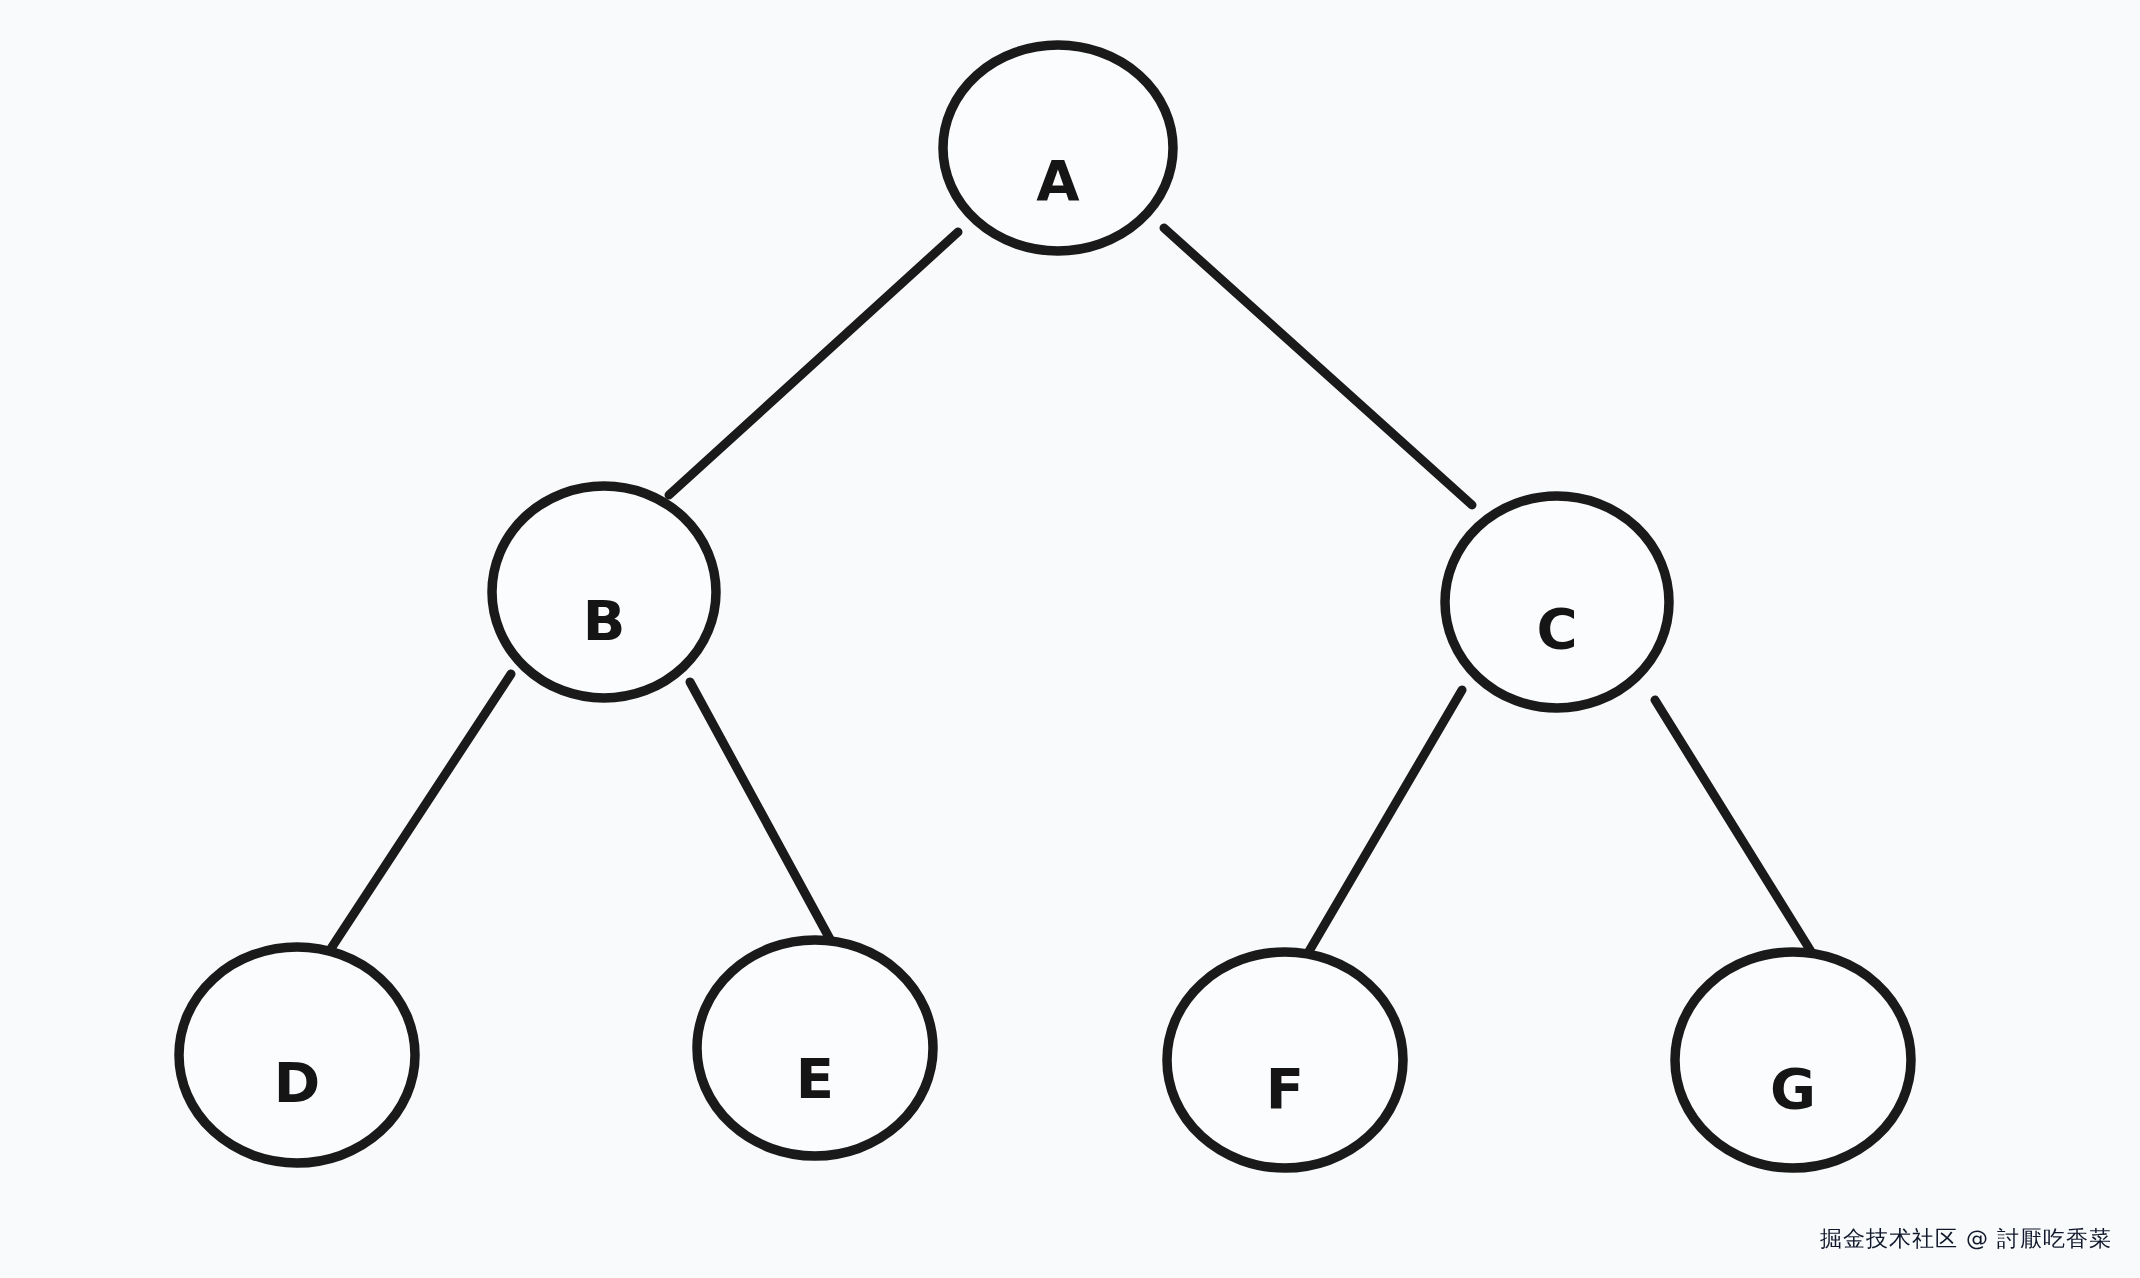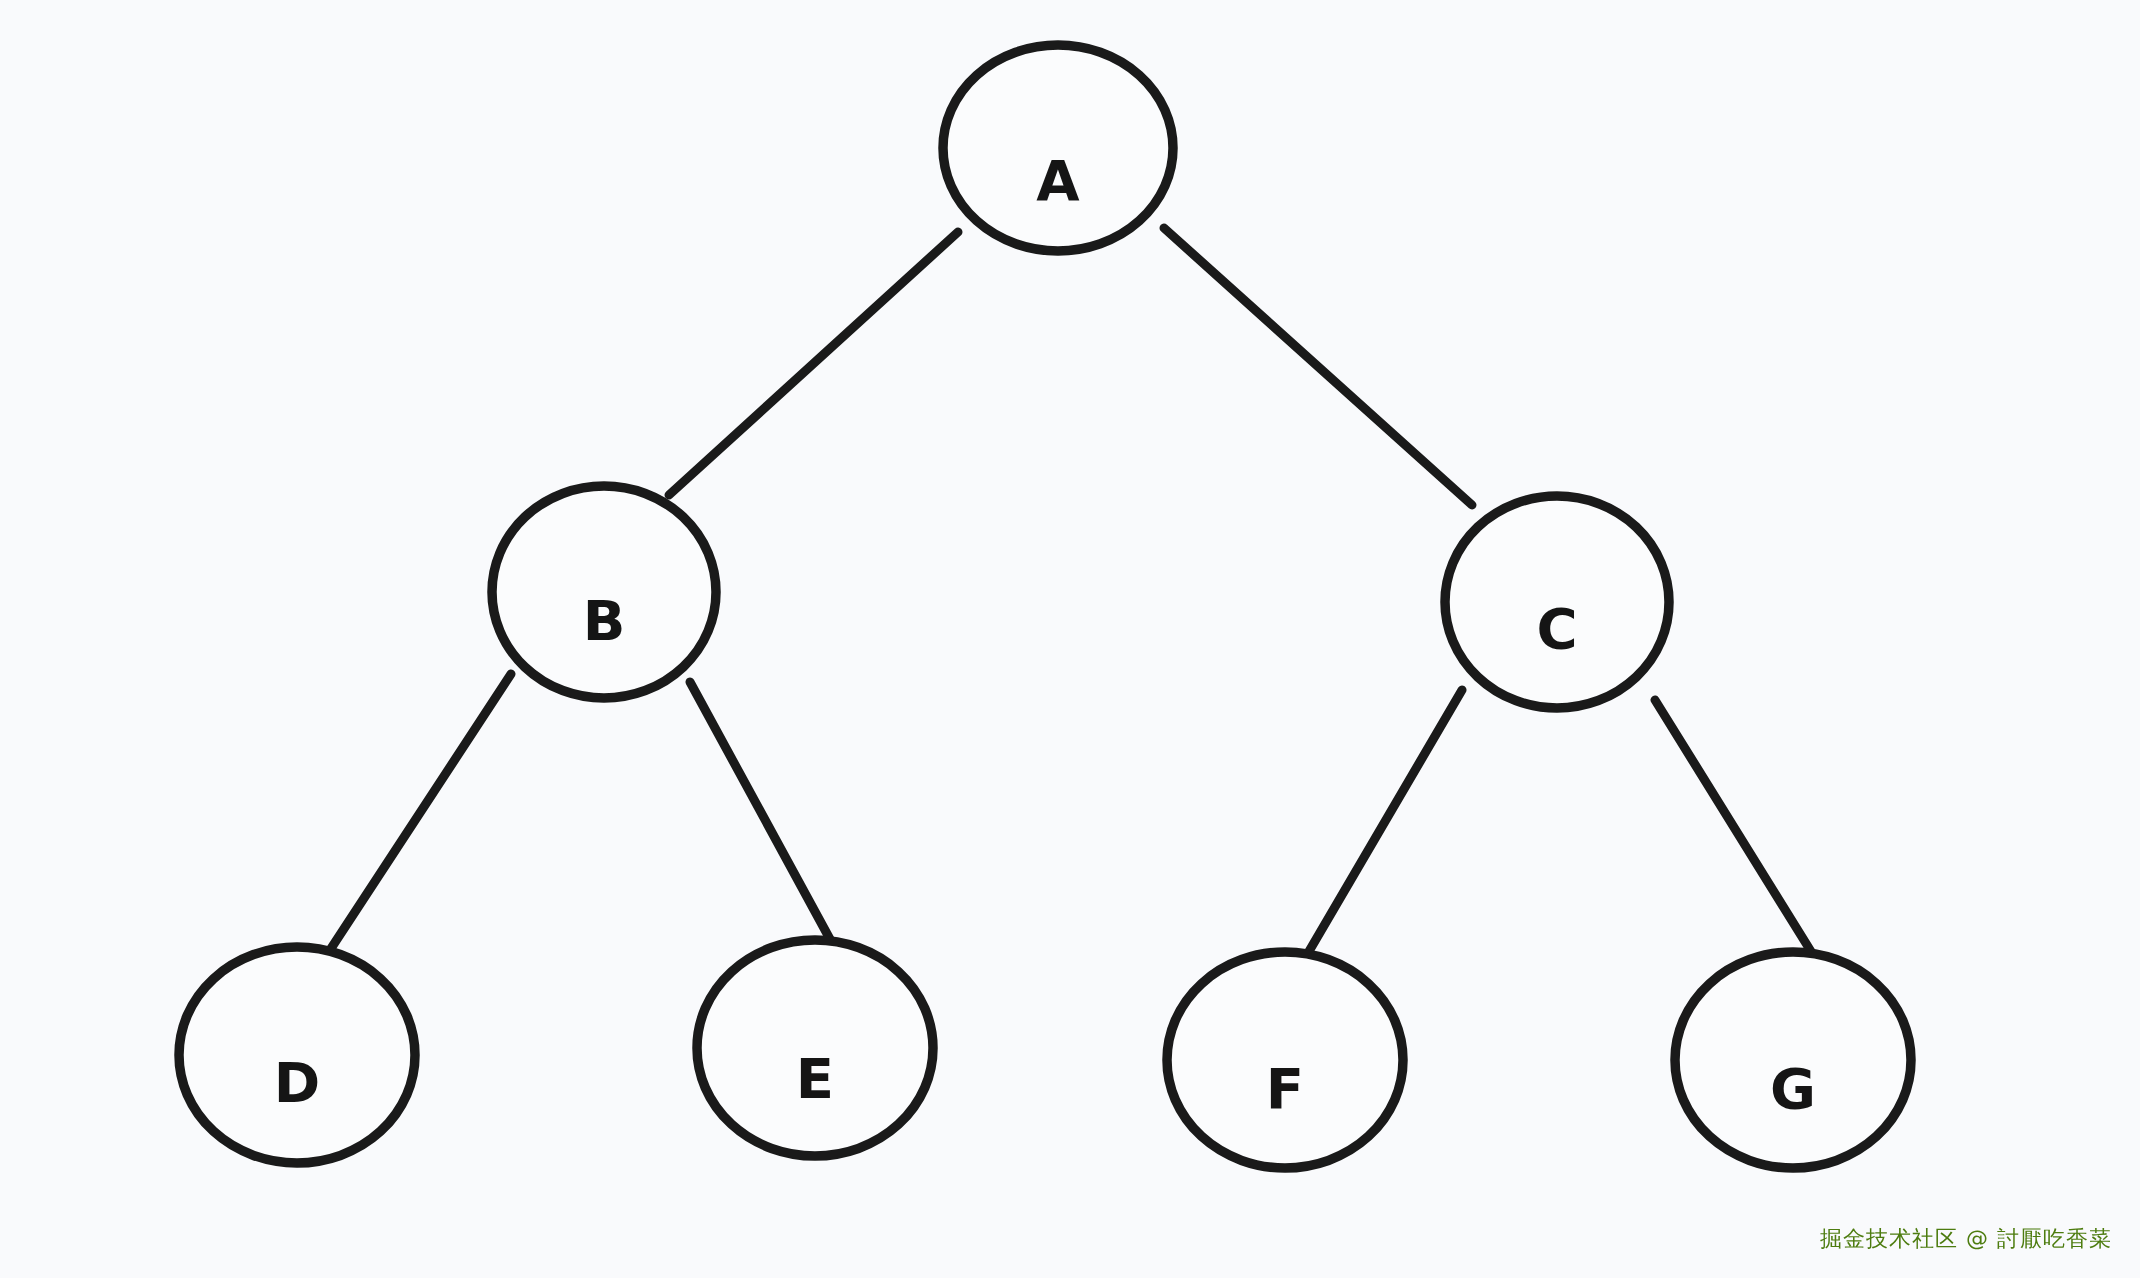--- a/index.html
+++ b/index.html
@@ -44,21 +44,21 @@
     text-anchor: middle;
     dominant-baseline: central;
     letter-spacing: 0px;
   }
   .watermark {
     position: absolute;
     right: 28px;
     bottom: 24px;
     font-family: "DejaVu Sans", sans-serif;
     font-size: 22px;
-    color: #4d7c0f;
+    color: #0f172a;
     letter-spacing: 1px;
     white-space: nowrap;
     user-select: none;
   }
 </style>
 </head>
 <body>
 
 <div id="canvas">
 

